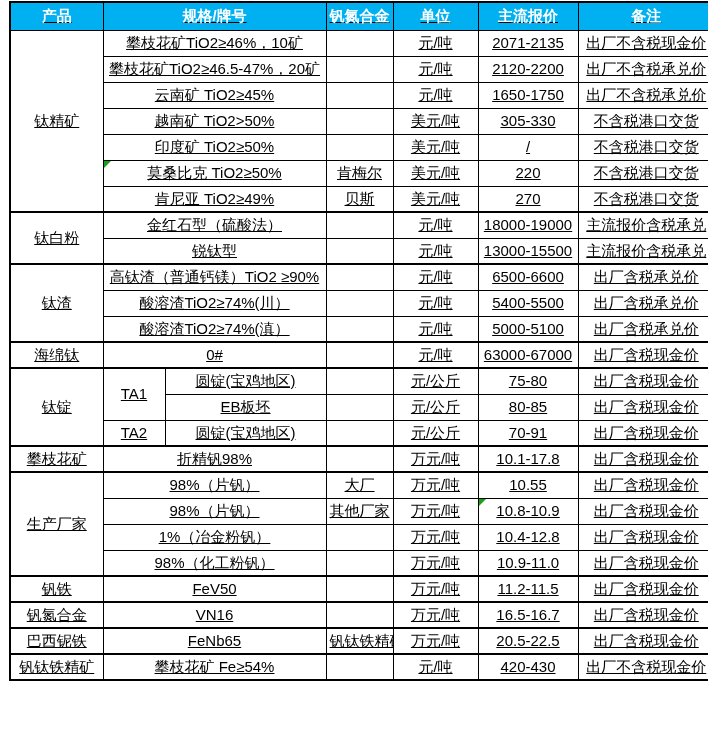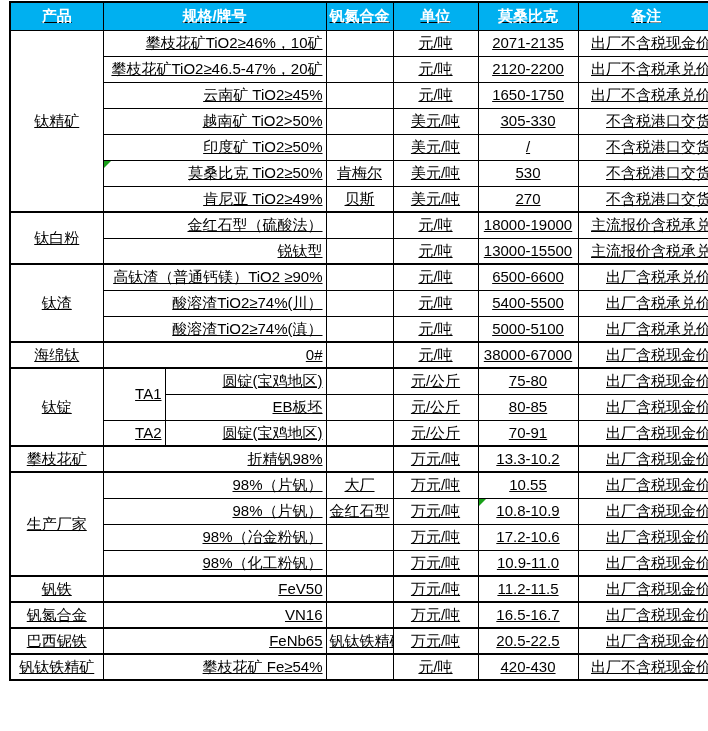--- a/index.html
+++ b/index.html
@@ -31,21 +31,21 @@
   .price-table th{
     background:#00b0f0;
     color:#ffffff;
     font-weight:bold;
     height:28px;
     text-align:center;
     font-size:15px;
   }
   tr.group-start td{border-top:2px solid #000;}
   .c-center{text-align:center;}
-  .c-left{text-align:right;}
+  .c-left{text-align:center;}
   .rel{position:relative;}
   .flag{
     position:absolute;top:0;left:0;
     width:0;height:0;
     border-top:7px solid #18a018;
     border-right:7px solid transparent;
   }
 </style>
 </head>
 <body>
@@ -59,21 +59,21 @@
       <col style="width:85px">
       <col style="width:100px">
       <col style="width:137px">
   </colgroup>
   <thead>
     <tr>
       <th>产品</th>
       <th colspan="2">规格/牌号</th>
       <th>钒氮合金</th>
       <th>单位</th>
-      <th>莫桑比克</th>
+      <th>主流报价</th>
       <th>备注</th>
     </tr>
   </thead>
   <tbody>
 
     <tr>
       <td rowspan="7" class="c-center">钛精矿</td>
       <td colspan="2" class="c-left">攀枝花矿TiO2≥46%，10矿</td>
       <td class="c-center"></td>
       <td class="c-center">元/吨</td>
@@ -105,21 +105,21 @@
       <td colspan="2" class="c-left">印度矿 TiO2≥50%</td>
       <td class="c-center"></td>
       <td class="c-center">美元/吨</td>
       <td class="c-center">/</td>
       <td class="c-left">不含税港口交货</td>
     </tr>
     <tr>
       <td colspan="2" class="c-left rel"><span class="flag"></span><span>莫桑比克 TiO2≥50%</span></td>
       <td class="c-center">肯梅尔</td>
       <td class="c-center">美元/吨</td>
-      <td class="c-center">530</td>
+      <td class="c-center">220</td>
       <td class="c-left">不含税港口交货</td>
     </tr>
     <tr>
       <td colspan="2" class="c-left">肯尼亚 TiO2≥49%</td>
       <td class="c-center">贝斯</td>
       <td class="c-center">美元/吨</td>
       <td class="c-center">270</td>
       <td class="c-left">不含税港口交货</td>
     </tr>
 
@@ -160,21 +160,21 @@
       <td class="c-center">元/吨</td>
       <td class="c-center">5000-5100</td>
       <td class="c-left">出厂含税承兑价</td>
     </tr>
 
     <tr class="group-start">
       <td class="c-center">海绵钛</td>
       <td colspan="2" class="c-left">0#</td>
       <td class="c-center"></td>
       <td class="c-center">元/吨</td>
-      <td class="c-center">38000-67000</td>
+      <td class="c-center">63000-67000</td>
       <td class="c-left">出厂含税现金价</td>
     </tr>
 
     <tr class="group-start">
       <td rowspan="3" class="c-center">钛锭</td>
       <td rowspan="2" class="c-left">TA1</td>
       <td class="c-left">圆锭(宝鸡地区)</td>
       <td class="c-center"></td>
       <td class="c-center">元/公斤</td>
       <td class="c-center">75-80</td>
@@ -194,44 +194,44 @@
       <td class="c-center">元/公斤</td>
       <td class="c-center">70-91</td>
       <td class="c-left">出厂含税现金价</td>
     </tr>
 
     <tr class="group-start">
       <td class="c-center">攀枝花矿</td>
       <td colspan="2" class="c-left">折精钒98%</td>
       <td class="c-center"></td>
       <td class="c-center">万元/吨</td>
-      <td class="c-center">13.3-10.2</td>
+      <td class="c-center">10.1-17.8</td>
       <td class="c-left">出厂含税现金价</td>
     </tr>
 
     <tr class="group-start">
       <td rowspan="4" class="c-center">生产厂家</td>
       <td colspan="2" class="c-left">98%（片钒）</td>
       <td class="c-center">大厂</td>
       <td class="c-center">万元/吨</td>
       <td class="c-center">10.55</td>
       <td class="c-left">出厂含税现金价</td>
     </tr>
     <tr>
       <td colspan="2" class="c-left">98%（片钒）</td>
-      <td class="c-center">金红石型</td>
+      <td class="c-center">其他厂家</td>
       <td class="c-center">万元/吨</td>
       <td class="c-center rel"><span class="flag"></span><span>10.8-10.9</span></td>
       <td class="c-left">出厂含税现金价</td>
     </tr>
     <tr>
-      <td colspan="2" class="c-left">98%（冶金粉钒）</td>
-      <td class="c-center"></td>
-      <td class="c-center">万元/吨</td>
-      <td class="c-center">17.2-10.6</td>
+      <td colspan="2" class="c-left">1%（冶金粉钒）</td>
+      <td class="c-center"></td>
+      <td class="c-center">万元/吨</td>
+      <td class="c-center">10.4-12.8</td>
       <td class="c-left">出厂含税现金价</td>
     </tr>
     <tr>
       <td colspan="2" class="c-left">98%（化工粉钒）</td>
       <td class="c-center"></td>
       <td class="c-center">万元/吨</td>
       <td class="c-center">10.9-11.0</td>
       <td class="c-left">出厂含税现金价</td>
     </tr>
 

